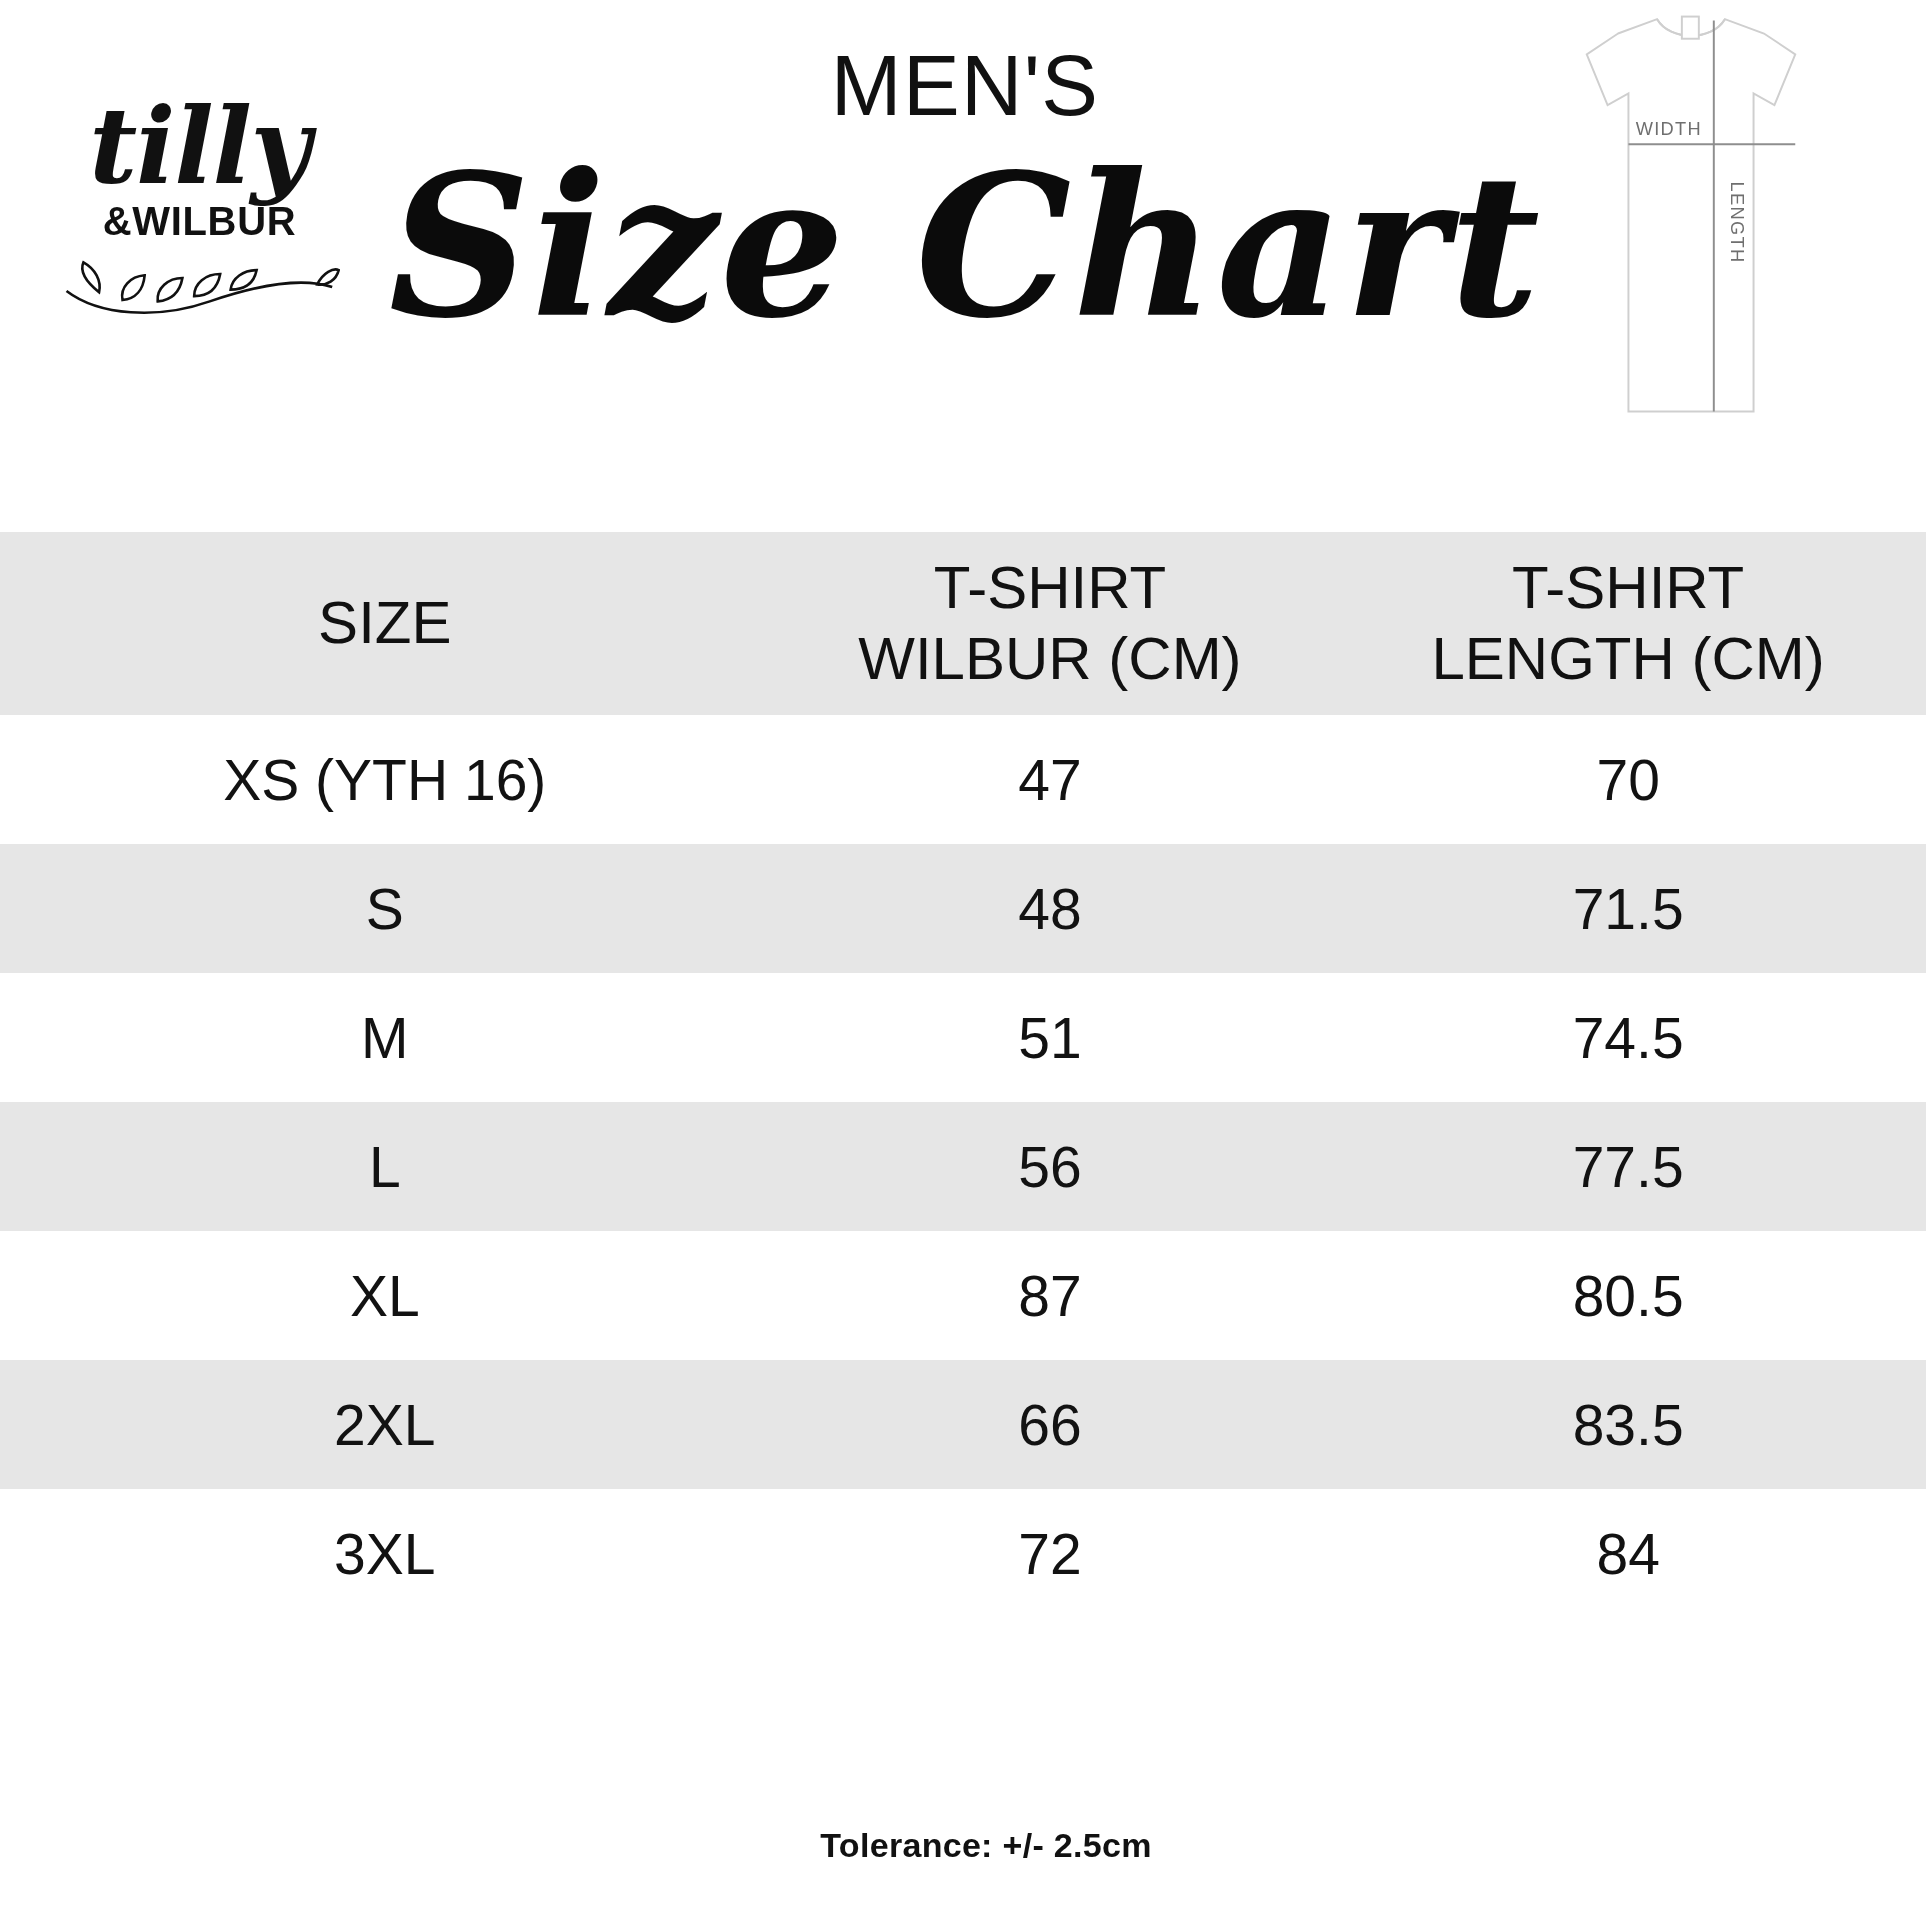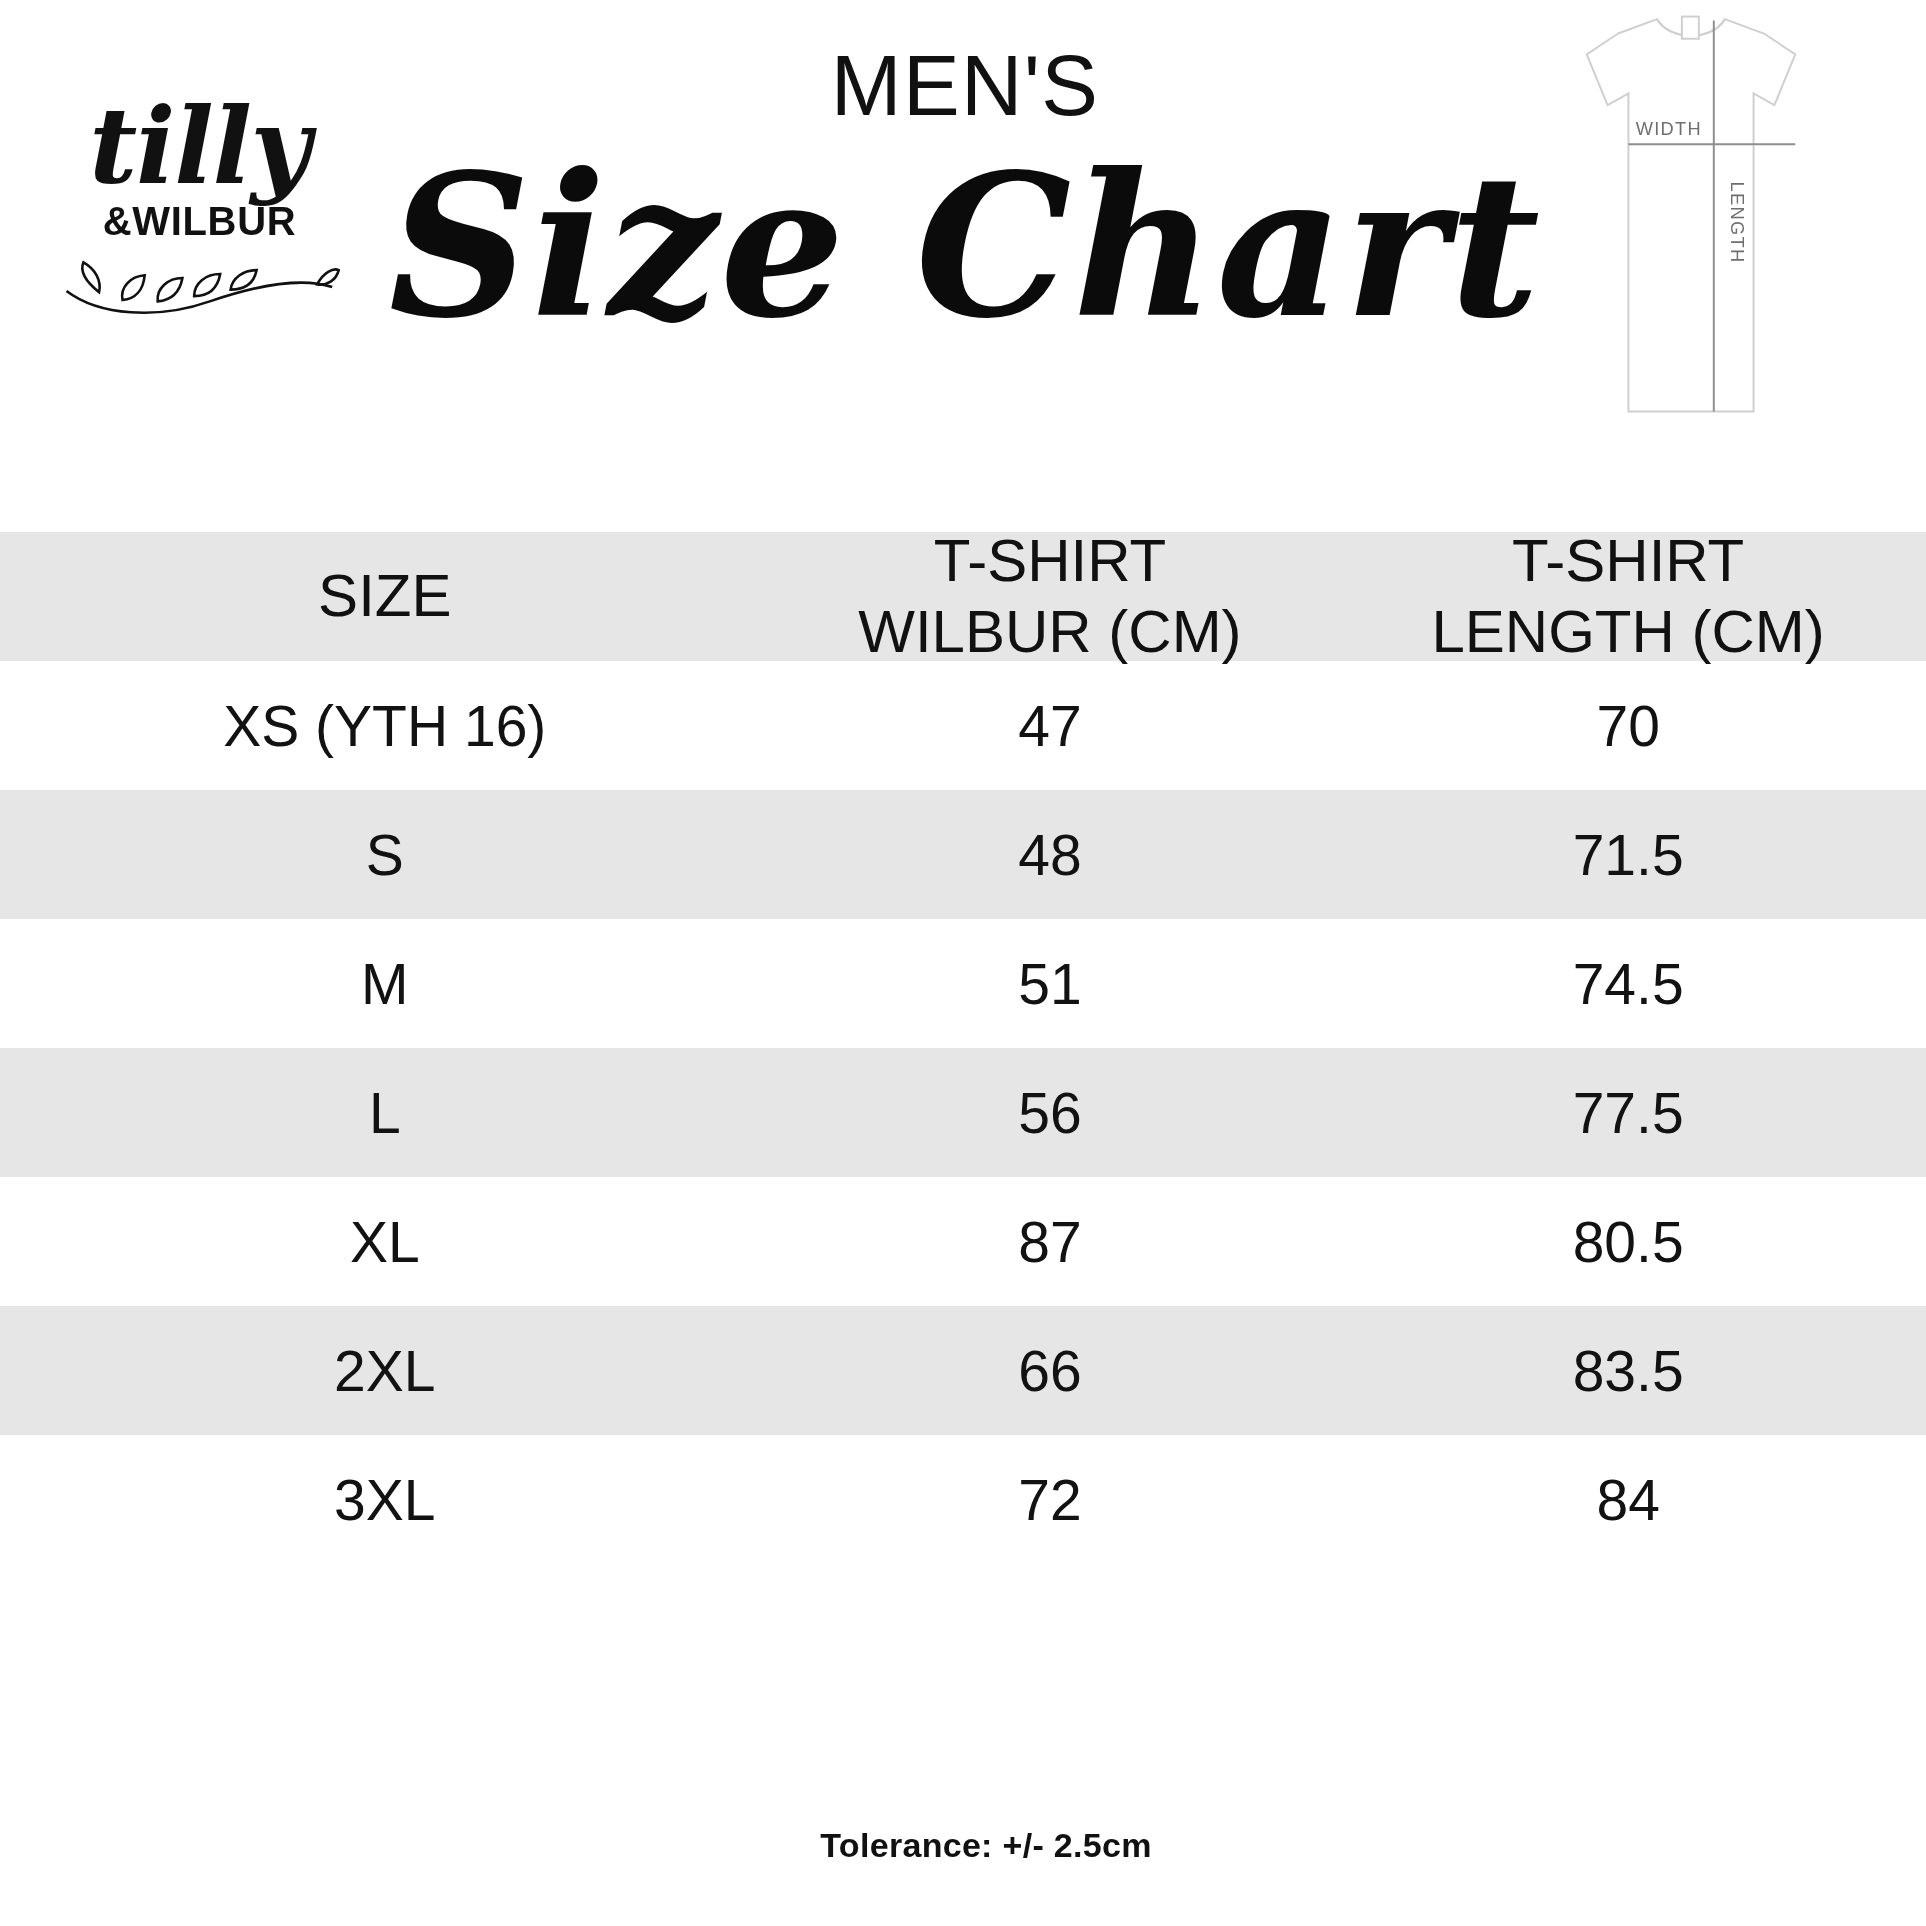--- a/index.html
+++ b/index.html
@@ -113,21 +113,21 @@
     text-align: center;
     font-size: 56px;
     font-weight: 400;
     color: #121212;
     padding: 0 6.5px;
   }
   .col-size   { width: 770px; }
   .col-width  { width: 561px; }
   .col-length { width: 596px; }
 
-  .header-row { height: 129px; }
+  .header-row { height: 183px; }
   .header-row .cell {
     font-size: 60px;
     font-weight: 400;
     line-height: 1.18;
     color: #111;
   }
   .data-row { height: 129px; }
   .data-row .cell { font-size: 57px; }
 
   .tolerance {

